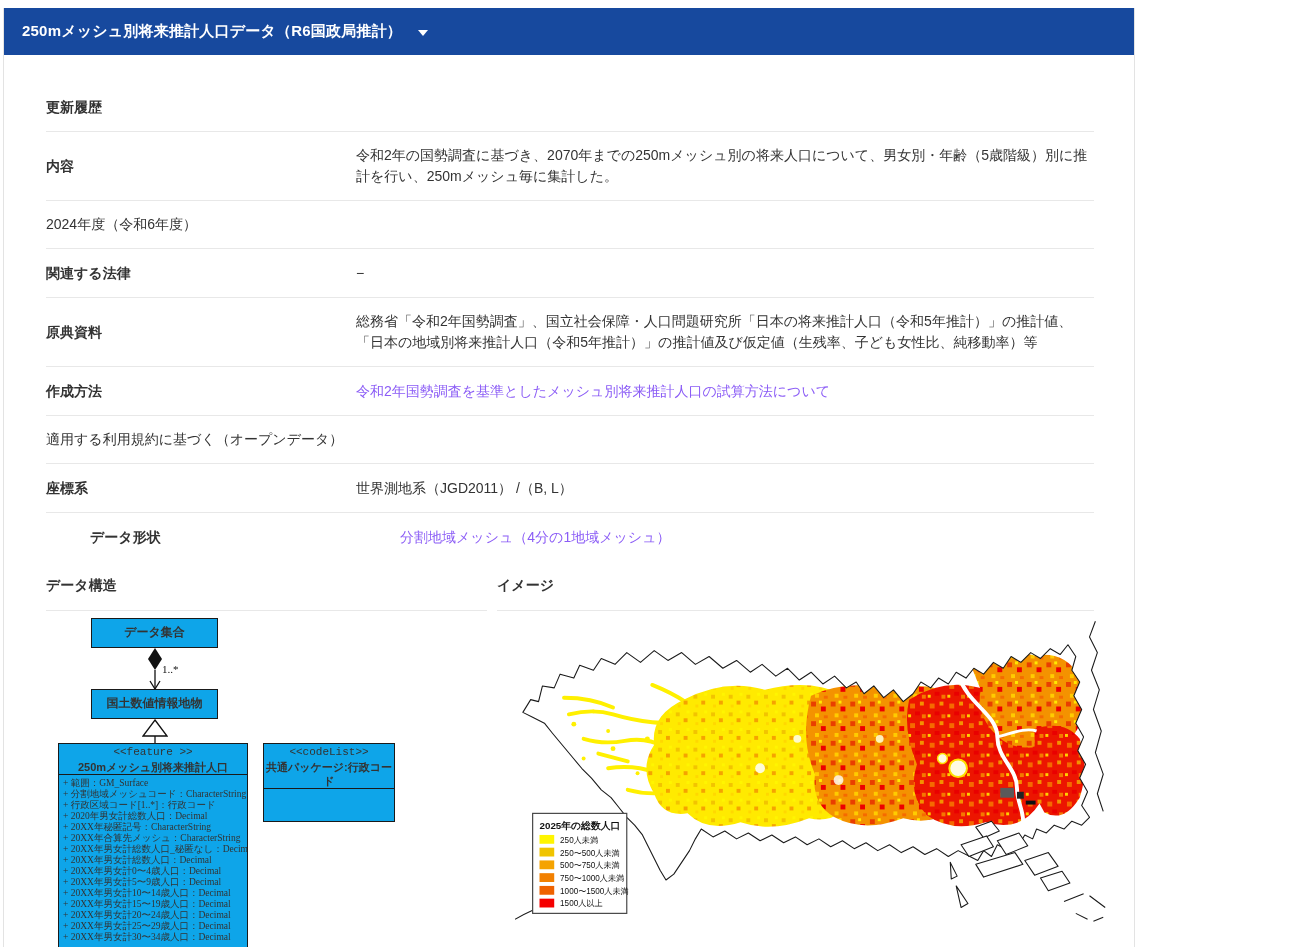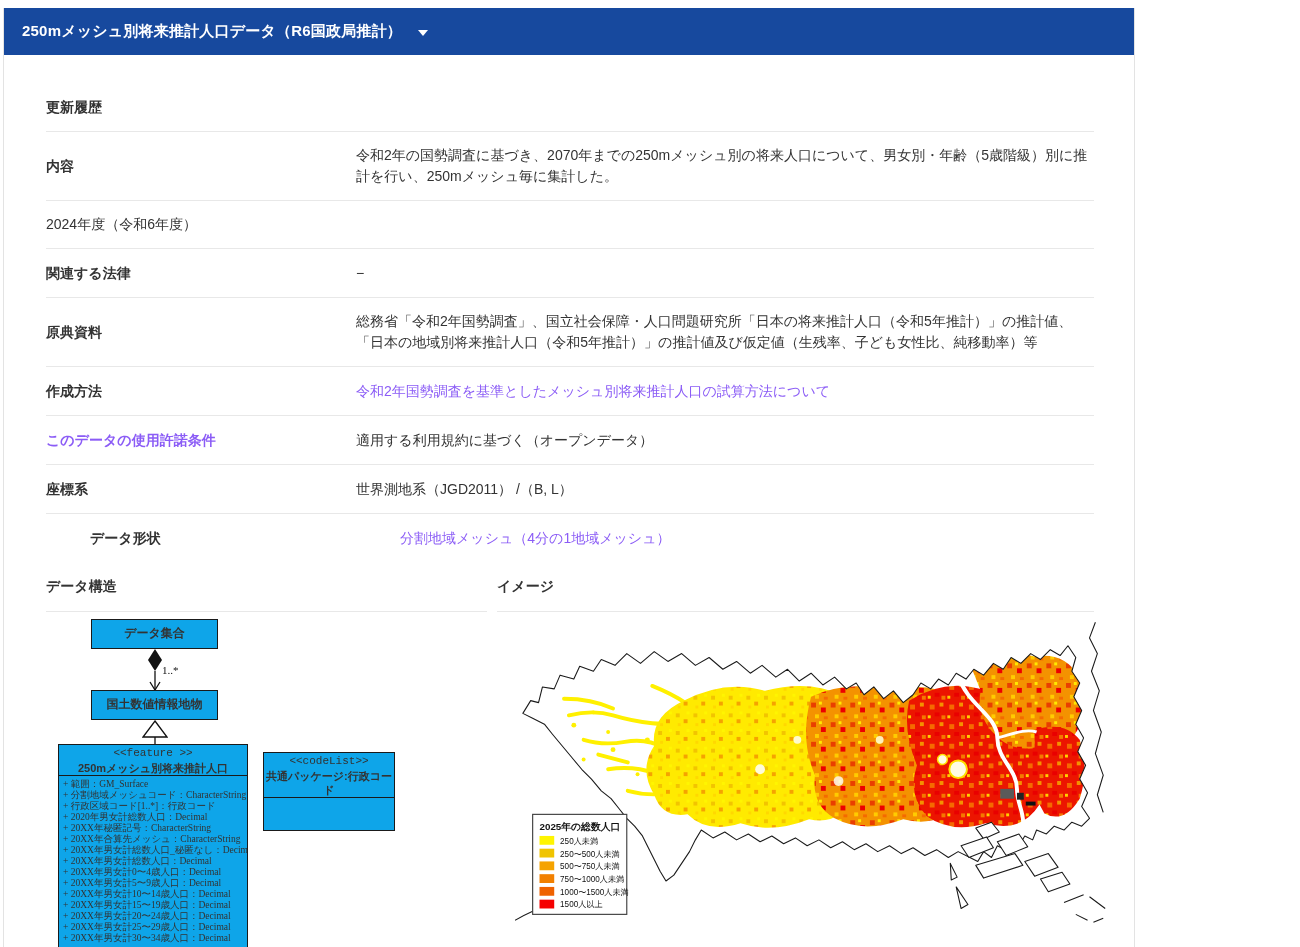--- a/index.html
+++ b/index.html
@@ -93,21 +93,20 @@
     </div>
     <div class="row">
       <div class="row-label">原典資料</div>
       <div class="row-value">総務省「令和2年国勢調査」、国立社会保障・人口問題研究所「日本の将来推計人口（令和5年推計）」の推計値、「日本の地域別将来推計人口（令和5年推計）」の推計値及び仮定値（生残率、子ども女性比、純移動率）等</div>
     </div>
     <div class="row">
       <div class="row-label">作成方法</div>
       <div class="row-value"><a class="link">令和2年国勢調査を基準としたメッシュ別将来推計人口の試算方法について</a></div>
     </div>
     <div class="row">
-      <div class="row-label"><a class="link">このデータの使用許諾条件</a></div>
       <div class="row-value">適用する利用規約に基づく（オープンデータ）</div>
     </div>
     <div class="row">
       <div class="row-label">座標系</div>
       <div class="row-value">世界測地系（JGD2011） /（B, L）</div>
     </div>
     <div class="row" style="border-bottom:none;margin-left:44px;">
       <div class="row-label">データ形状</div>
       <div class="row-value"><a class="link">分割地域メッシュ（4分の1地域メッシュ）</a></div>
     </div>
@@ -155,21 +154,21 @@
               <div class="attr-line">+ 20XX年男女計0〜4歳人口：Decimal</div>
               <div class="attr-line">+ 20XX年男女計5〜9歳人口：Decimal</div>
               <div class="attr-line">+ 20XX年男女計10〜14歳人口：Decimal</div>
               <div class="attr-line">+ 20XX年男女計15〜19歳人口：Decimal</div>
               <div class="attr-line">+ 20XX年男女計20〜24歳人口：Decimal</div>
               <div class="attr-line">+ 20XX年男女計25〜29歳人口：Decimal</div>
               <div class="attr-line">+ 20XX年男女計30〜34歳人口：Decimal</div>
             </div>
         </div>
 
-        <div class="uml-box" style="left:217px;top:140px;width:132px;">
+        <div class="uml-box" style="left:217px;top:132px;width:132px;">
           <div class="uml-stereo">&lt;&lt;codeList&gt;&gt;</div>
           <div class="uml-title2">共通パッケージ:行政コード</div>
           <div class="uml-empty"></div>
         </div>
       </div>
     </div>
 
     <div class="col-right img-cell-bottom">
       <div class="col-head">イメージ</div>
 

